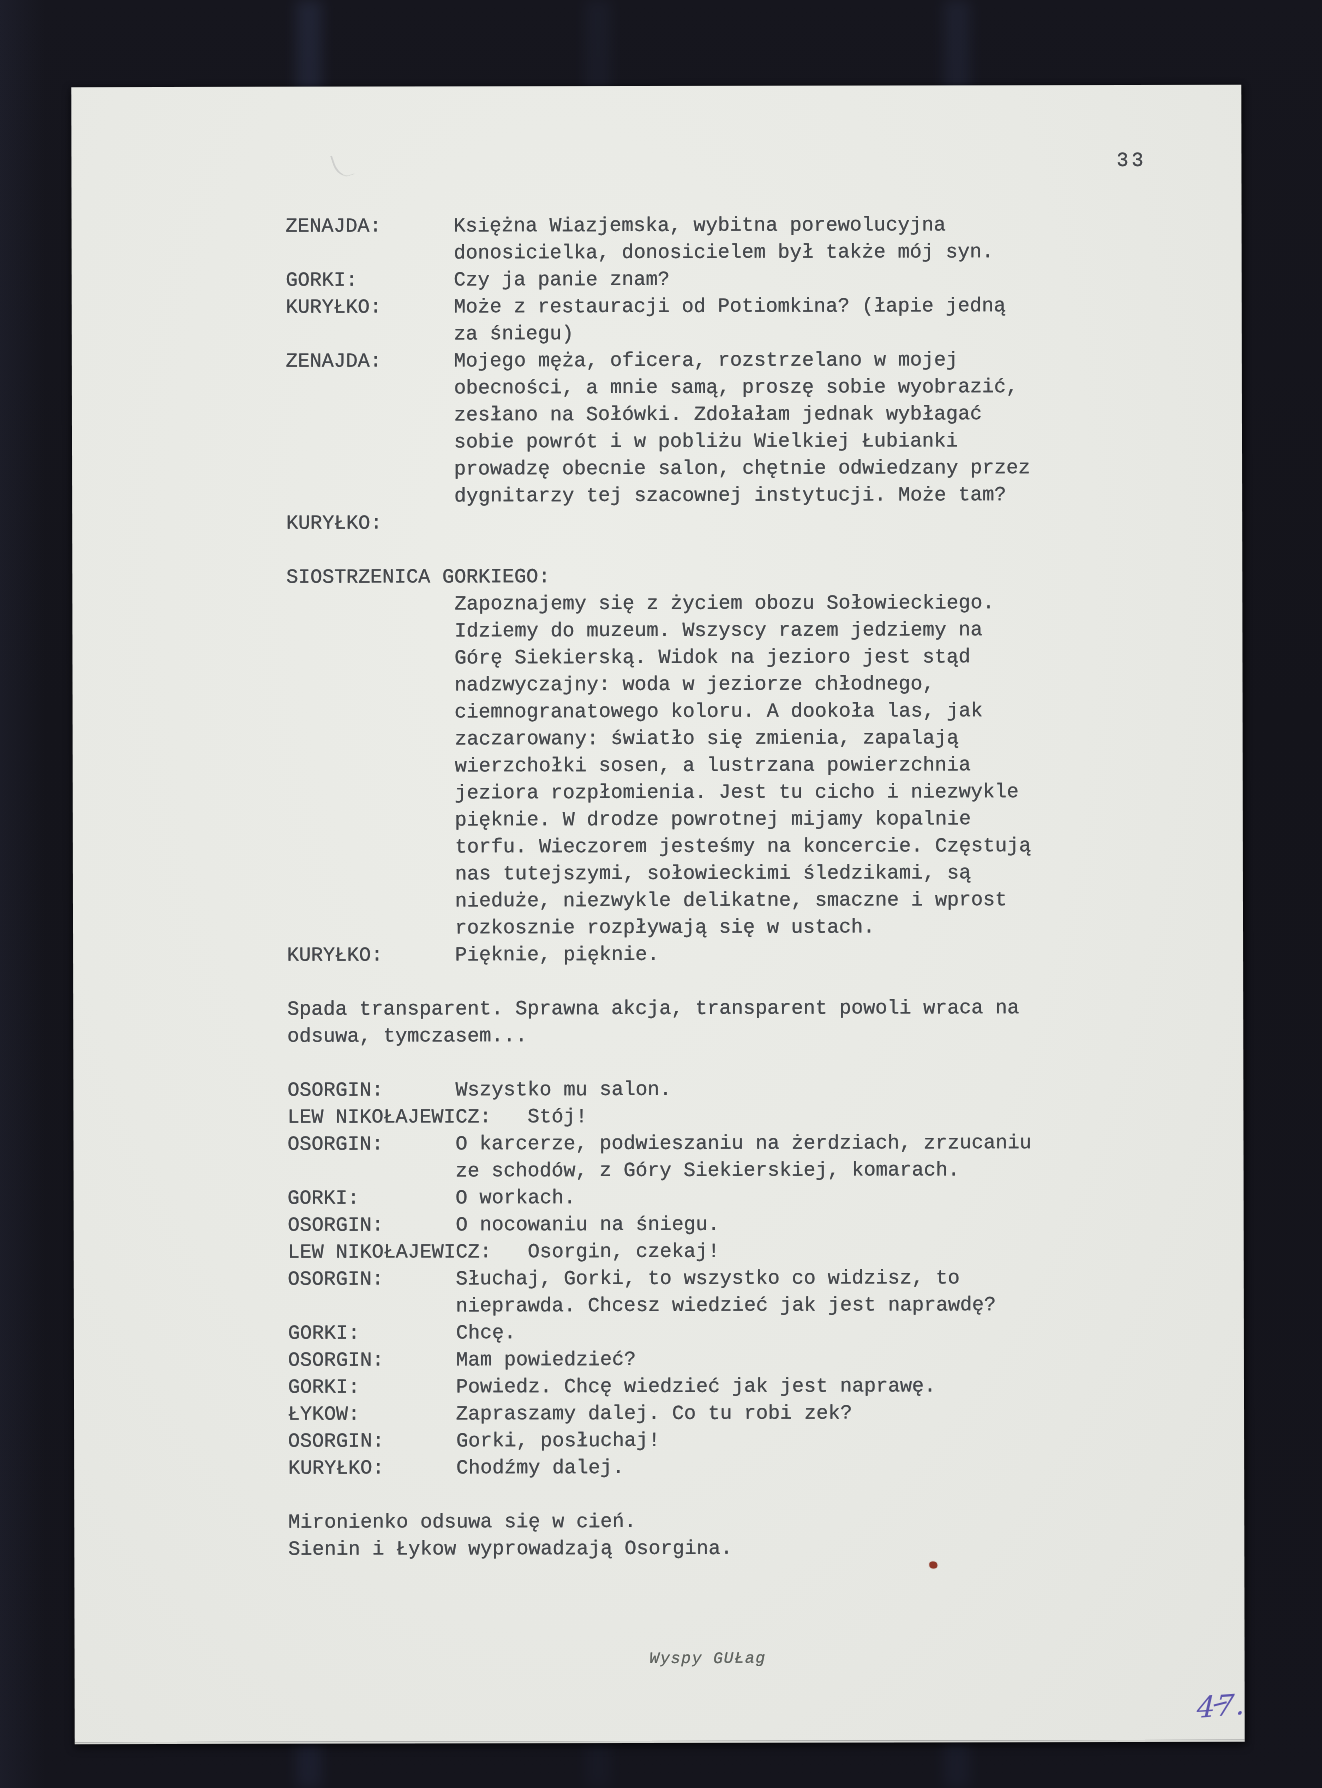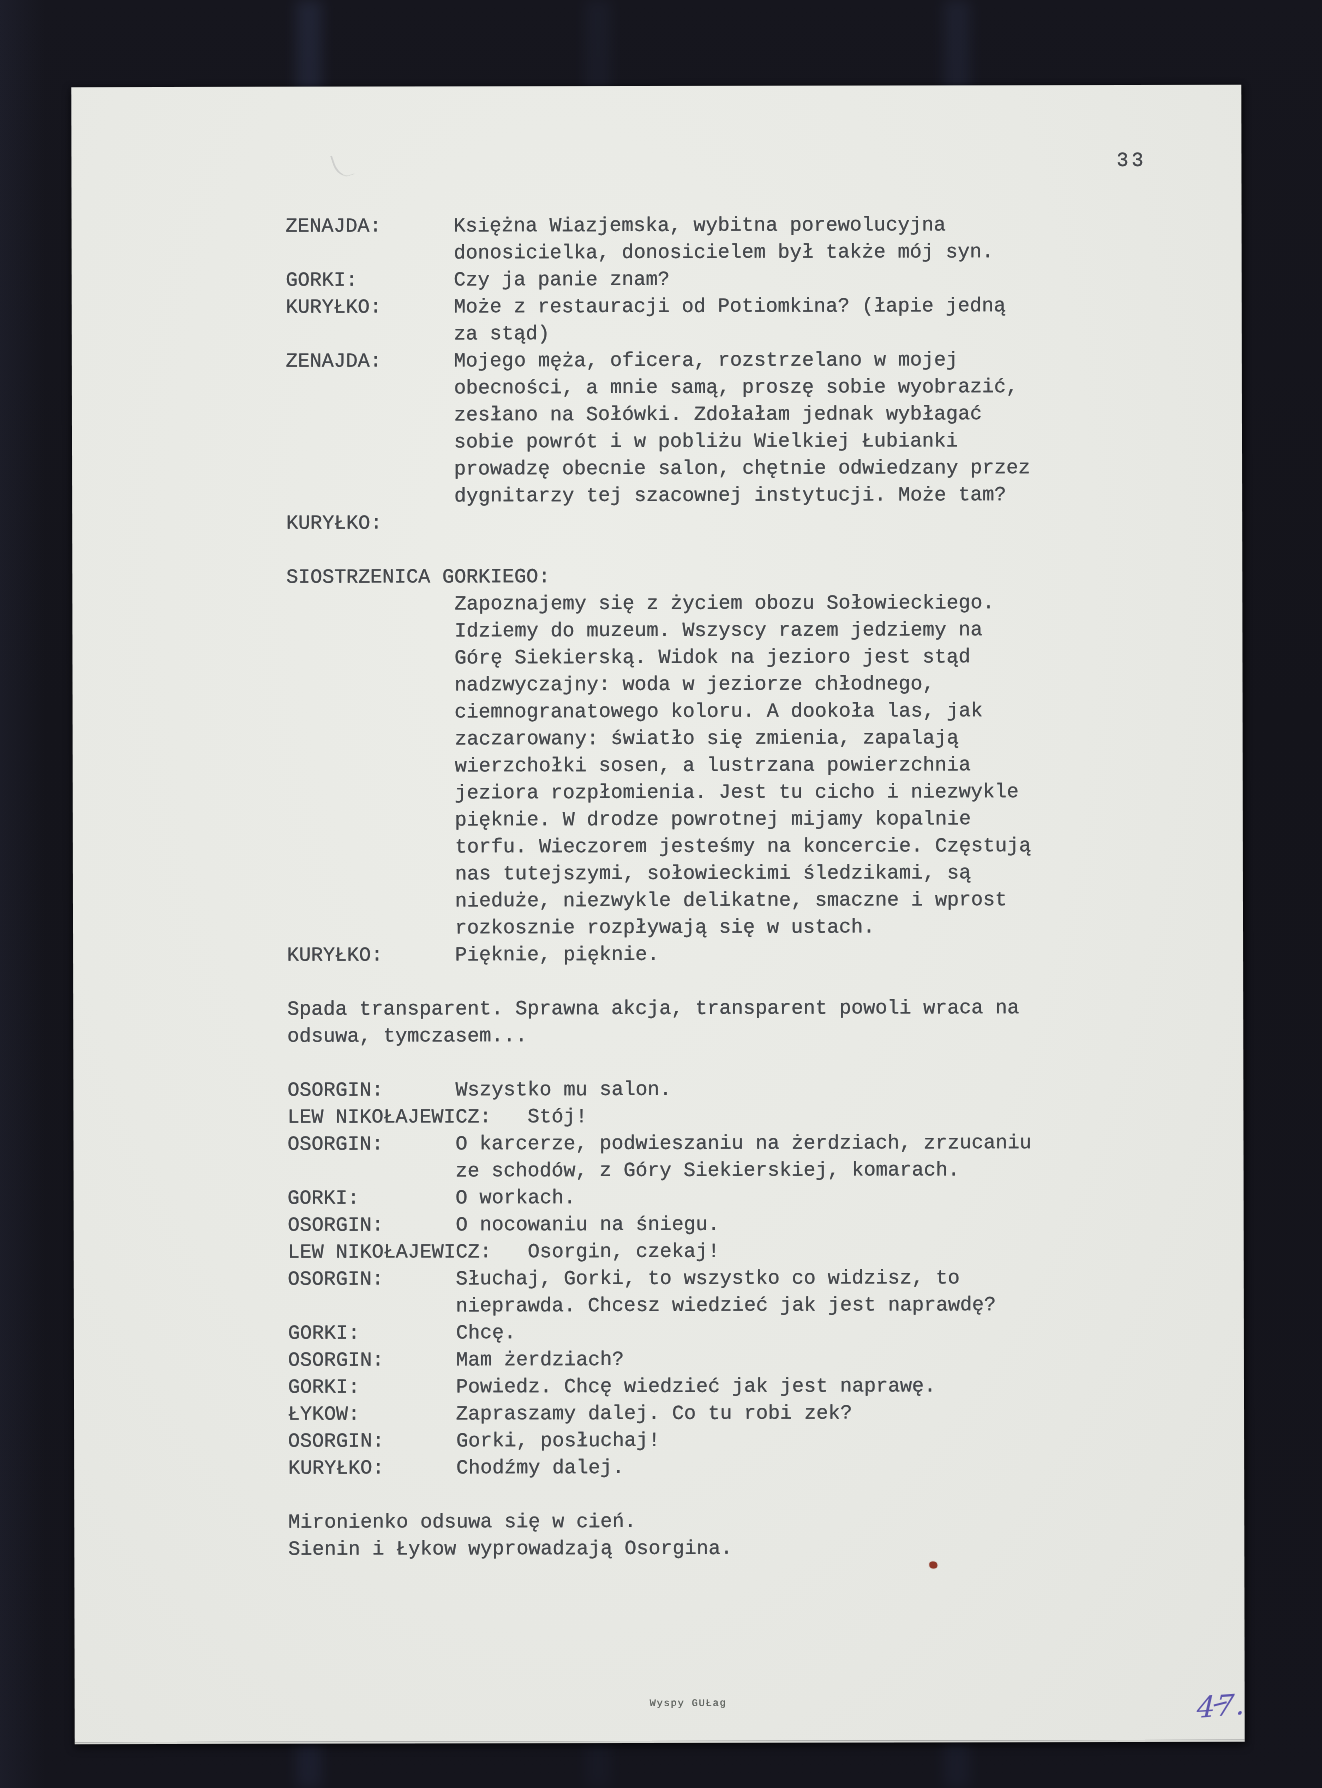--- a/index.html
+++ b/index.html
@@ -34,23 +34,24 @@
   .typewritten { color: #45484c; text-shadow: 0 0 .6px rgba(62,64,70,.85); }
   .page-number {
     position: absolute; left: 1045px; top: 64px;
     font-size: 20px; letter-spacing: 3px;
   }
   .script { position: absolute; left: 214px; top: 126px; font-size: 20px; line-height: 27px; }
   .row { display: flex; white-space: pre; height: 27px; }
   .row .speaker { display: inline-block; min-width: 14ch; white-space: pre; flex: 0 0 auto; }
   .row .text { white-space: pre; }
   .footer {
-    position: absolute; left: 575px; top: 1612px;
-    font-size: 10px; letter-spacing: 1px; color: #5f635f;
+    position: absolute; left: 575px; top: 1564px;
+    font-size: 16px; letter-spacing: 1px; color: #5f635f;
     text-shadow: 0 0 .5px rgba(95,99,95,.8);
+    font-style: italic;
   }
   .smudge {
     position: absolute; left: 262px; top: 66px; width: 16px; height: 24px;
     border-left: 2px solid rgba(110,112,118,.22);
     border-bottom: 1px solid rgba(110,112,118,.14);
     border-radius: 0 0 0 70%;
     transform: rotate(-18deg);
   }
   .ink-dot {
     position: absolute; left: 855px; top: 1476px; width: 8px; height: 7px;
@@ -79,21 +80,21 @@
 
   <div class="page">
     <div class="page-number typewritten">33</div>
     <div class="smudge"></div>
 
     <div class="script typewritten" id="script">
         <div class="row"><span class="speaker">ZENAJDA:</span><span class="text">Księżna Wiazjemska, wybitna porewolucyjna</span></div>
         <div class="row"><span class="speaker"></span><span class="text">donosicielka, donosicielem był także mój syn.</span></div>
         <div class="row"><span class="speaker">GORKI:</span><span class="text">Czy ja panie znam?</span></div>
         <div class="row"><span class="speaker">KURYŁKO:</span><span class="text">Może z restauracji od Potiomkina? (łapie jedną</span></div>
-        <div class="row"><span class="speaker"></span><span class="text">za stąd)</span></div>
+        <div class="row"><span class="speaker"></span><span class="text">za śniegu)</span></div>
         <div class="row"><span class="speaker">ZENAJDA:</span><span class="text">Mojego męża, oficera, rozstrzelano w mojej</span></div>
         <div class="row"><span class="speaker"></span><span class="text">obecności, a mnie samą, proszę sobie wyobrazić,</span></div>
         <div class="row"><span class="speaker"></span><span class="text">zesłano na Sołówki. Zdołałam jednak wybłagać</span></div>
         <div class="row"><span class="speaker"></span><span class="text">sobie powrót i w pobliżu Wielkiej Łubianki</span></div>
         <div class="row"><span class="speaker"></span><span class="text">prowadzę obecnie salon, chętnie odwiedzany przez</span></div>
         <div class="row"><span class="speaker"></span><span class="text">dygnitarzy tej szacownej instytucji. Może tam?</span></div>
         <div class="row"><span class="speaker">KURYŁKO:</span></div>
         <div class="row"><span class="speaker"></span></div>
         <div class="row"><span class="speaker" style="padding-right: 3ch;">SIOSTRZENICA GORKIEGO:</span></div>
         <div class="row"><span class="speaker"></span><span class="text">Zapoznajemy się z życiem obozu Sołowieckiego.</span></div>
@@ -117,21 +118,21 @@
         <div class="row"><span class="speaker">OSORGIN:</span><span class="text">Wszystko mu salon.</span></div>
         <div class="row"><span class="speaker" style="padding-right: 3ch;">LEW NIKOŁAJEWICZ:</span><span class="text">Stój!</span></div>
         <div class="row"><span class="speaker">OSORGIN:</span><span class="text">O karcerze, podwieszaniu na żerdziach, zrzucaniu</span></div>
         <div class="row"><span class="speaker"></span><span class="text">ze schodów, z Góry Siekierskiej, komarach.</span></div>
         <div class="row"><span class="speaker">GORKI:</span><span class="text">O workach.</span></div>
         <div class="row"><span class="speaker">OSORGIN:</span><span class="text">O nocowaniu na śniegu.</span></div>
         <div class="row"><span class="speaker" style="padding-right: 3ch;">LEW NIKOŁAJEWICZ:</span><span class="text">Osorgin, czekaj!</span></div>
         <div class="row"><span class="speaker">OSORGIN:</span><span class="text">Słuchaj, Gorki, to wszystko co widzisz, to</span></div>
         <div class="row"><span class="speaker"></span><span class="text">nieprawda. Chcesz wiedzieć jak jest naprawdę?</span></div>
         <div class="row"><span class="speaker">GORKI:</span><span class="text">Chcę.</span></div>
-        <div class="row"><span class="speaker">OSORGIN:</span><span class="text">Mam żerdziach?</span></div>
+        <div class="row"><span class="speaker">OSORGIN:</span><span class="text">Mam powiedzieć?</span></div>
         <div class="row"><span class="speaker">GORKI:</span><span class="text">Powiedz. Chcę wiedzieć jak jest naprawę.</span></div>
         <div class="row"><span class="speaker">ŁYKOW:</span><span class="text">Zapraszamy dalej. Co tu robi zek?</span></div>
         <div class="row"><span class="speaker">OSORGIN:</span><span class="text">Gorki, posłuchaj!</span></div>
         <div class="row"><span class="speaker">KURYŁKO:</span><span class="text">Chodźmy dalej.</span></div>
         <div class="row">&nbsp;</div>
         <div class="row"><span class="text">Mironienko odsuwa się w cień.</span></div>
         <div class="row"><span class="text">Sienin i Łykow wyprowadzają Osorgina.</span></div>
       </div>
 
     <div class="footer">Wyspy GUŁag</div>

